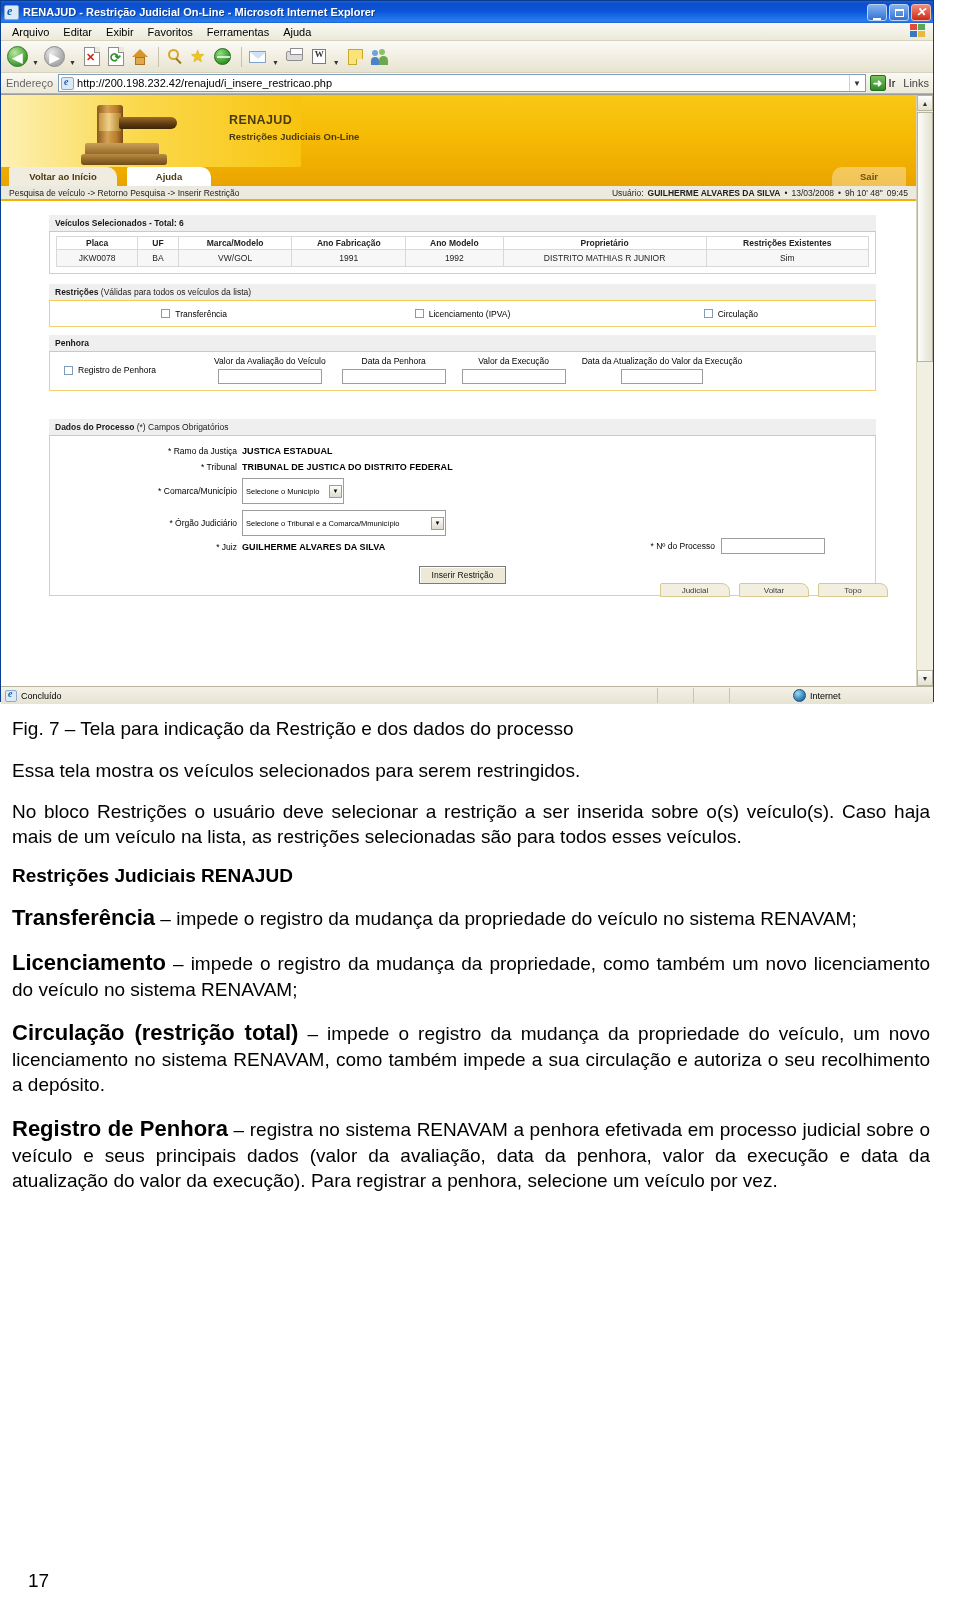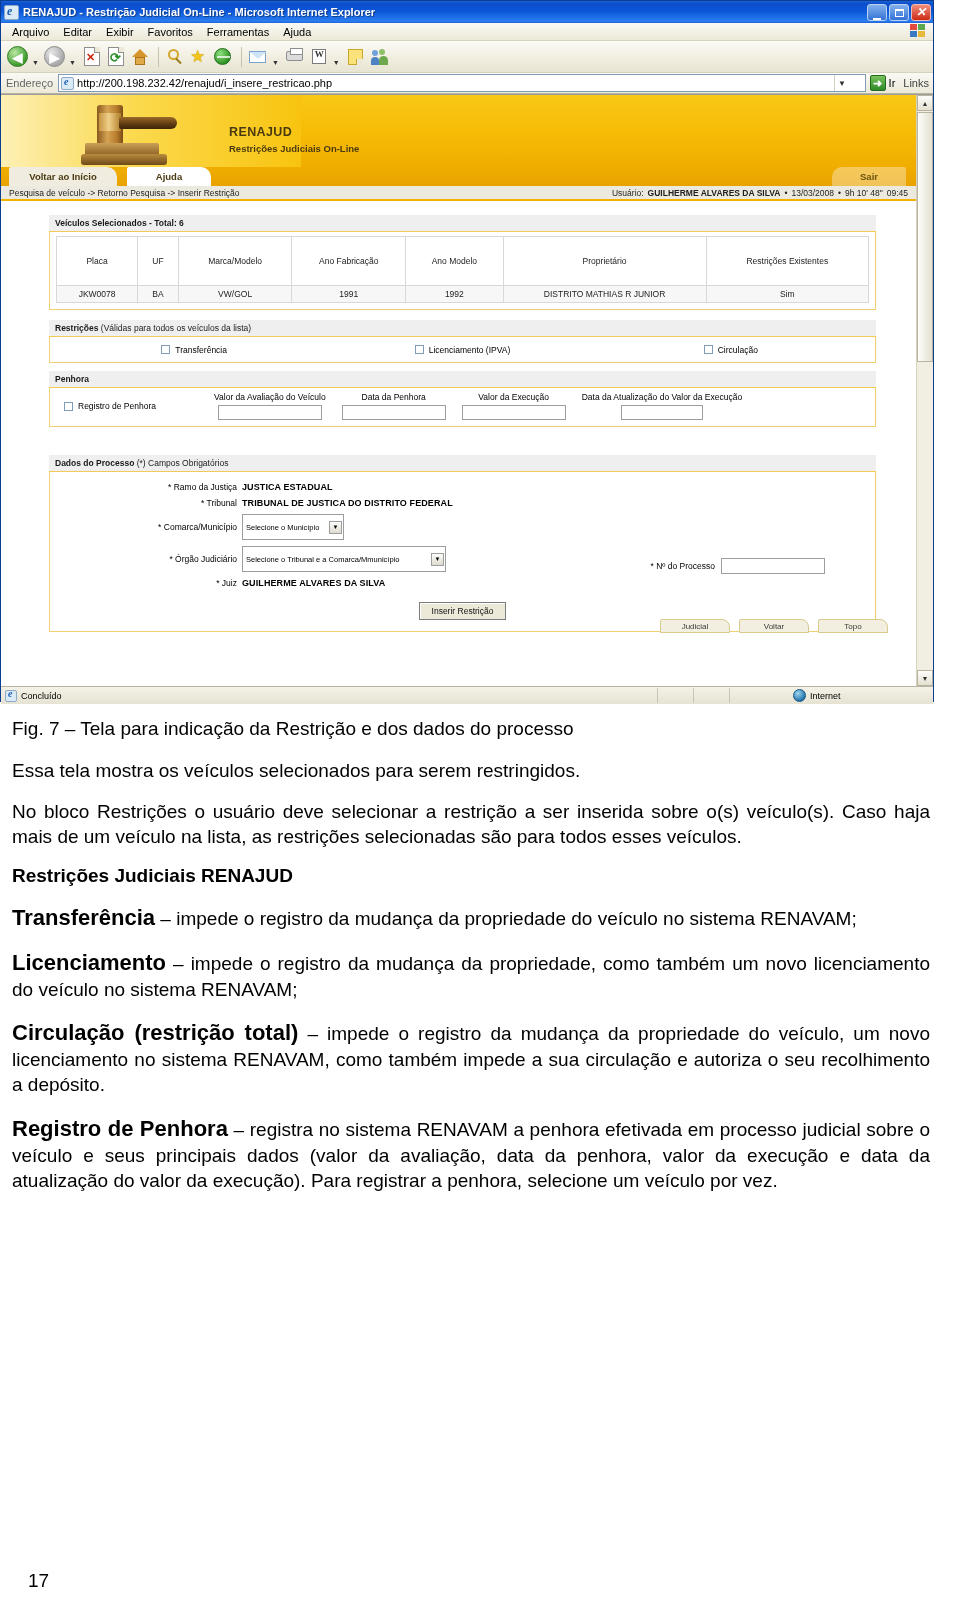--- a/index.html
+++ b/index.html
@@ -114,21 +114,21 @@
   
   .addrbar{
     height:21px;display:flex;align-items:center;font-size:11px;
     background:linear-gradient(180deg,#faf9f4,#ece9d8);
     border-bottom:1px solid #b8b49f;
     padding-left:5px;
   }
   .addrbar .lbl{color:#666;margin-right:5px;white-space:nowrap;}
   .addrbox{
     flex:1 1 auto;height:18px;background:#fff;border:1px solid #7f9db9;
-    display:flex;align-items:center;padding:0 15px 0 2px;
+    display:flex;align-items:center;padding:0 0 0 2px;
   }
   .addrbox .favi{
     width:13px;height:13px;background:#dbeaf7;border:1px solid #8fa9c8;border-radius:2px;
     margin-right:3px;position:relative;flex:0 0 auto;
   }
   .addrbox .favi:after{content:"e";position:absolute;left:2px;top:-2px;font-size:10px;font-style:italic;font-weight:bold;color:#1a5fb4;font-family:"Liberation Serif",serif;}
   .addrbox .url{flex:1 1 auto;white-space:nowrap;overflow:hidden;}
   .addrbox .ddn{
     width:16px;height:16px;border-left:1px solid #d4d0c0;display:flex;align-items:center;justify-content:center;
     font-size:8px;color:#333;flex:0 0 auto;
@@ -190,21 +190,21 @@
   }
   .gavel .base{
     position:absolute;left:6px;top:44px;width:74px;height:13px;
     background:linear-gradient(180deg,#caa057,#8a5f23);border-radius:2px;
   }
   .gavel .base2{
     position:absolute;left:2px;top:55px;width:86px;height:11px;
     background:linear-gradient(180deg,#b98c3f,#6f4a18);border-radius:3px;
   }
   .brand{position:absolute;left:228px;top:18px;}
-  .brand .b1{font-size:12.5px;font-weight:bold;color:#4a3a10;letter-spacing:.4px;margin-top:12px;}
+  .brand .b1{font-size:12.5px;font-weight:bold;color:#4a3a10;letter-spacing:.4px;}
   .brand .b2{font-size:9.5px;font-weight:bold;color:#4a3a10;margin-top:4px;}
 
   .tabsrow{
     height:19px;position:relative;
     background:linear-gradient(180deg,#f0ad00,#e9a300);
   }
   .tab{
     position:absolute;top:0;height:19px;
     background:#ffffff;
     display:flex;align-items:center;justify-content:center;
@@ -233,22 +233,22 @@
     font-size:8.5px;font-weight:bold;color:#1a1a1a;
     background:#efefef;border-bottom:1px solid #f3cb52;
     padding:3px 6px;margin-bottom:0;
   }
   .sechead .norm{font-weight:normal;}
   .panel{border:1px solid #f0d070;border-top:none;background:#fff;}
 
   
   table.veh{width:100%;border-collapse:collapse;font-size:8.5px;}
   table.veh th{
-    font-weight:normal;background:#fff;border:1px solid #d8d8d8;
-    padding:19px 2px;text-align:center;color:#222;
+    font-weight:bold;background:#fff;border:1px solid #d8d8d8;
+    padding:1px 2px;text-align:center;color:#222;
   }
   table.veh td{
     border:1px solid #d8d8d8;padding:3px 2px;text-align:center;background:#f7f7f7;color:#222;
   }
   td.sim{color:#cc2200;}
 
   
   .restrow{display:flex;align-items:center;height:25px;padding:0 10px;background:#fff;}
   .restrow .cell{flex:1 1 0;display:flex;align-items:center;justify-content:center;gap:5px;font-size:8.5px;}
   .cbx{
@@ -277,21 +277,21 @@
     display:flex;align-items:center;border:1px solid #9d9d9d;background:#fff;height:26px;
     font-size:7.5px;padding-left:3px;
   }
   .sel .txt{flex:1 1 auto;white-space:nowrap;padding-right:4px;}
   .sel .arw{
     width:13px;height:13px;margin:0 1px 0 0;
     background:linear-gradient(180deg,#fdfdfb,#dedad0);
     border:1px solid #9d9d9d;display:flex;align-items:center;justify-content:center;font-size:6px;
   }
   .sel.w1{width:102px;} .sel.w2{width:204px;}
-  .procno{position:absolute;right:50px;top:86px;display:flex;align-items:center;gap:6px;}
+  .procno{position:absolute;right:50px;top:102px;display:flex;align-items:center;gap:6px;}
   .procno .plbl2{font-size:8.5px;white-space:nowrap;}
   .procno input{width:104px;height:16px;border:1px solid #9d9d9d;background:#fff;}
   .submitwrap{display:flex;justify-content:center;margin-top:14px;}
   .btn-ins{
     font-size:8.5px;padding:3px 12px;background:#ece9d8;
     border:1px solid #7b7b7b;box-shadow:inset 1px 1px 0 #fff;
     font-family:"Liberation Sans",sans-serif;color:#111;
   }
 
   

